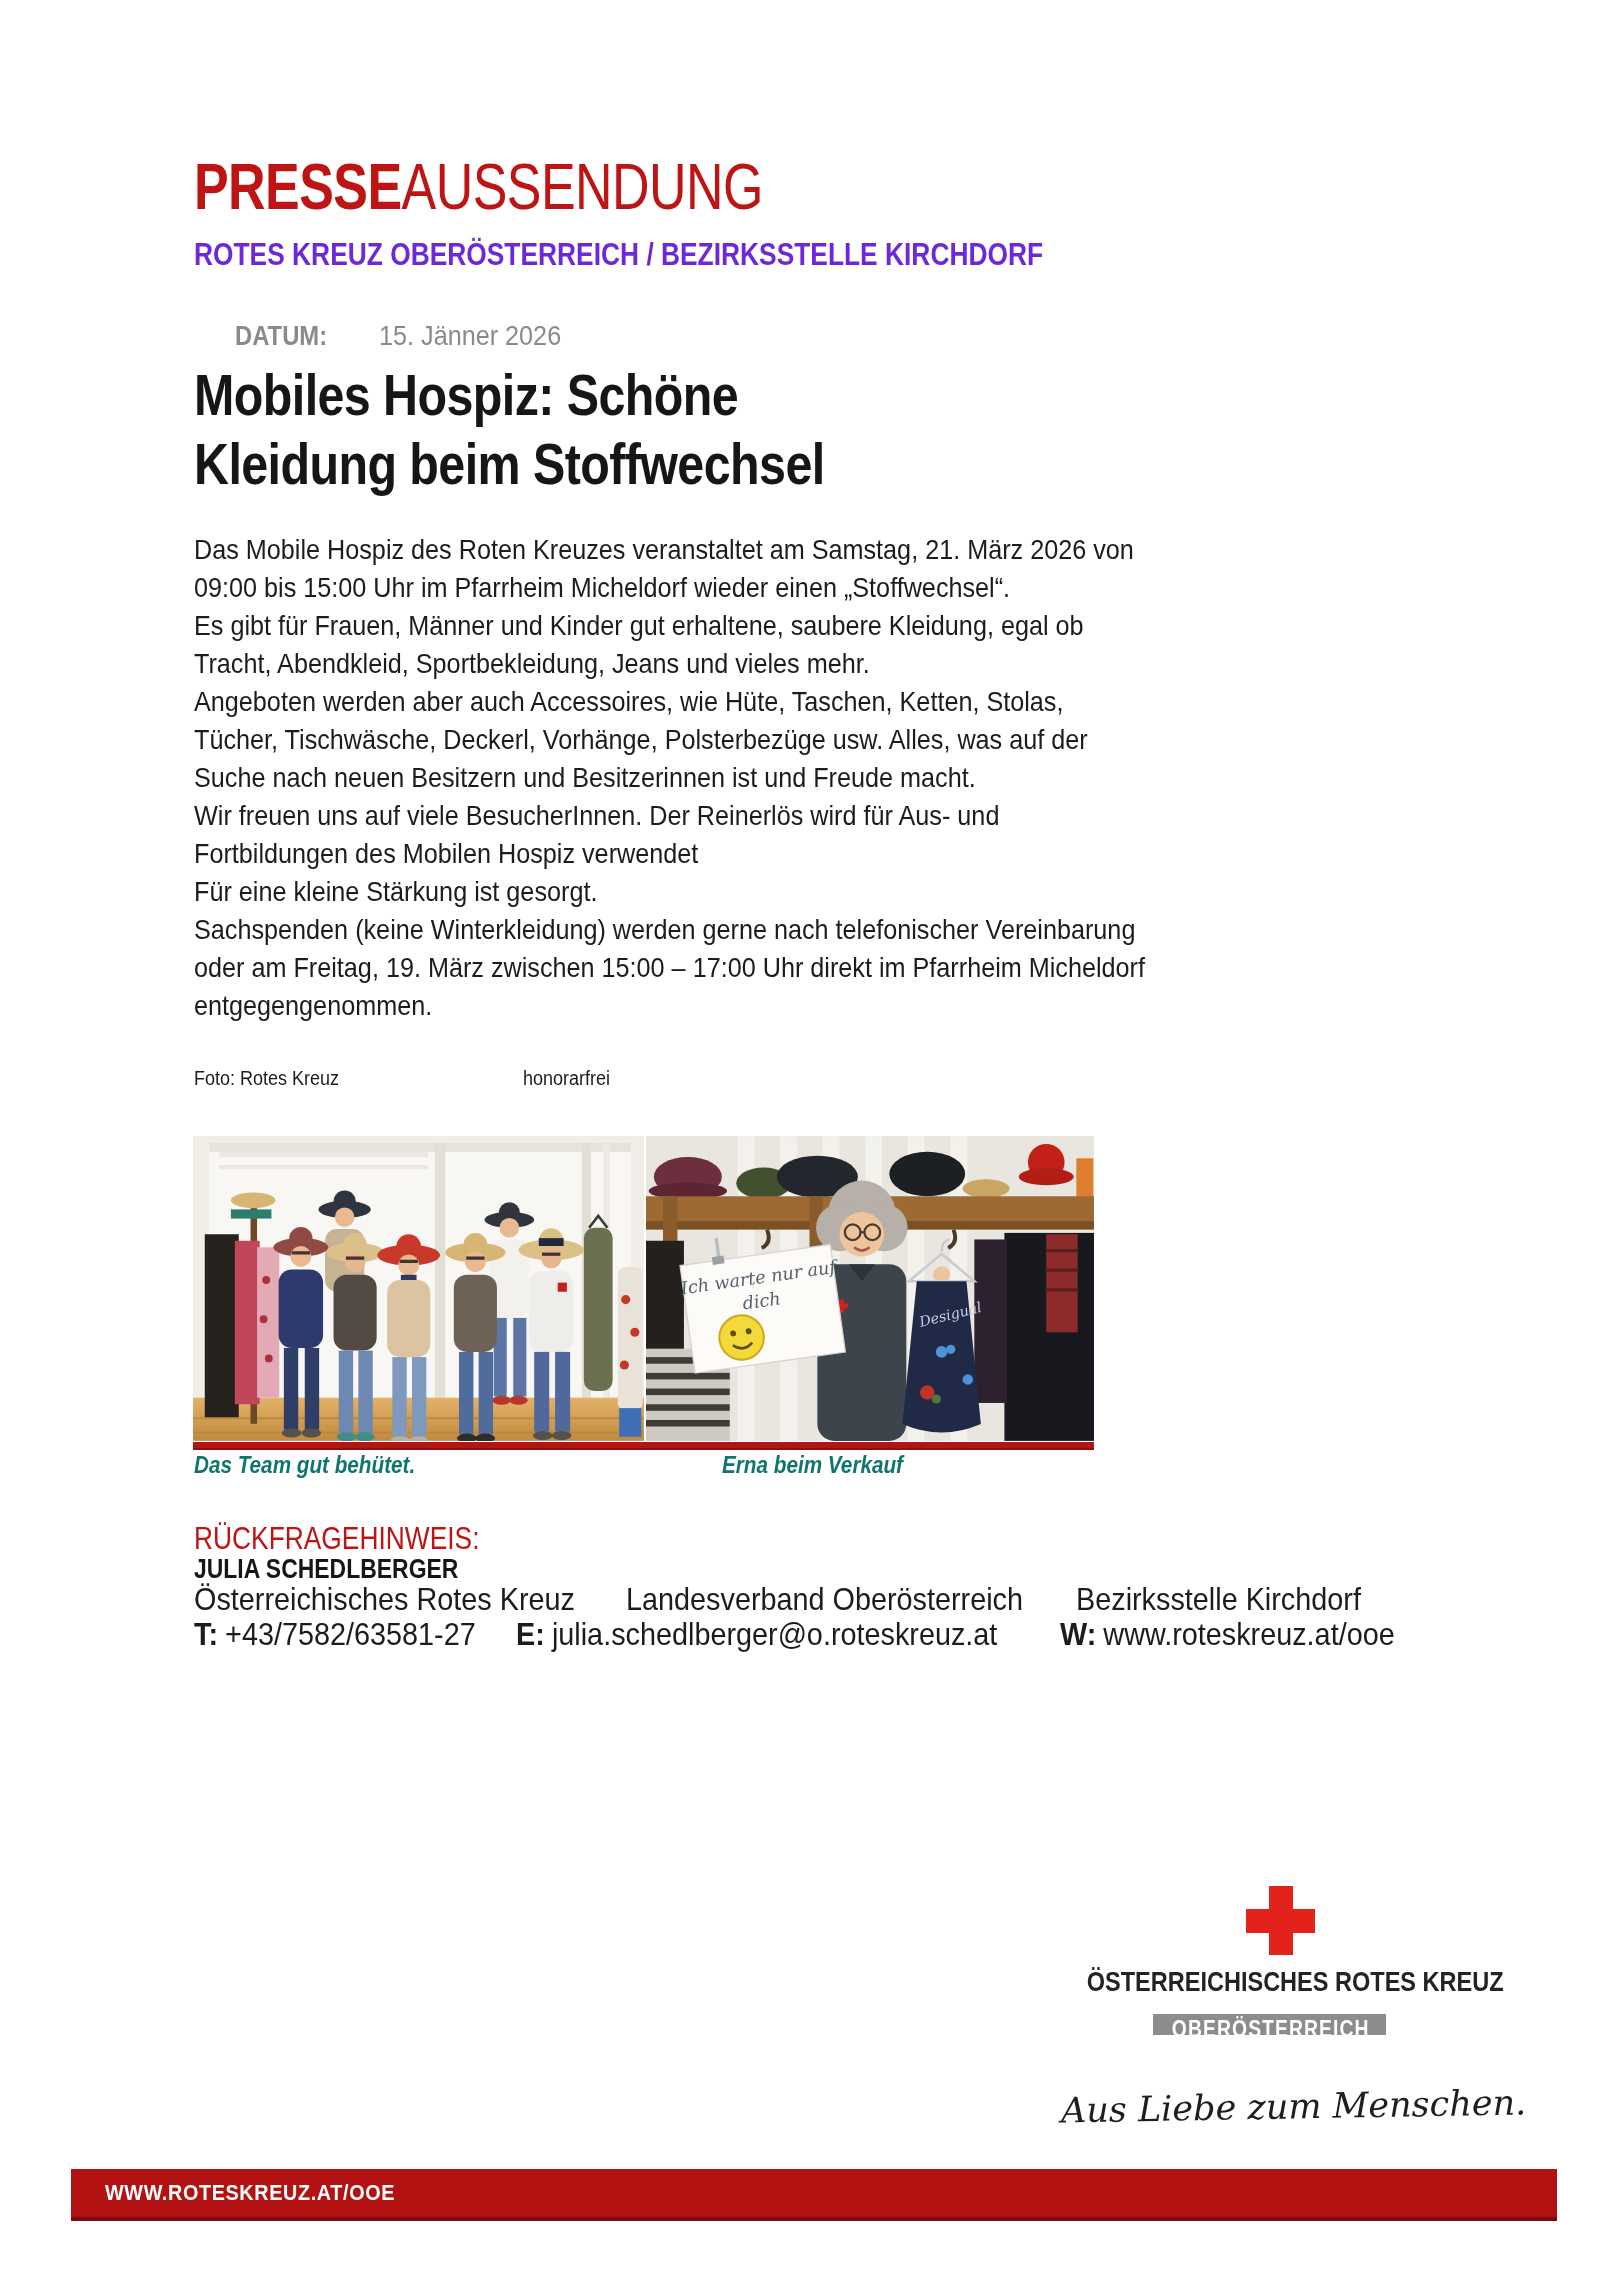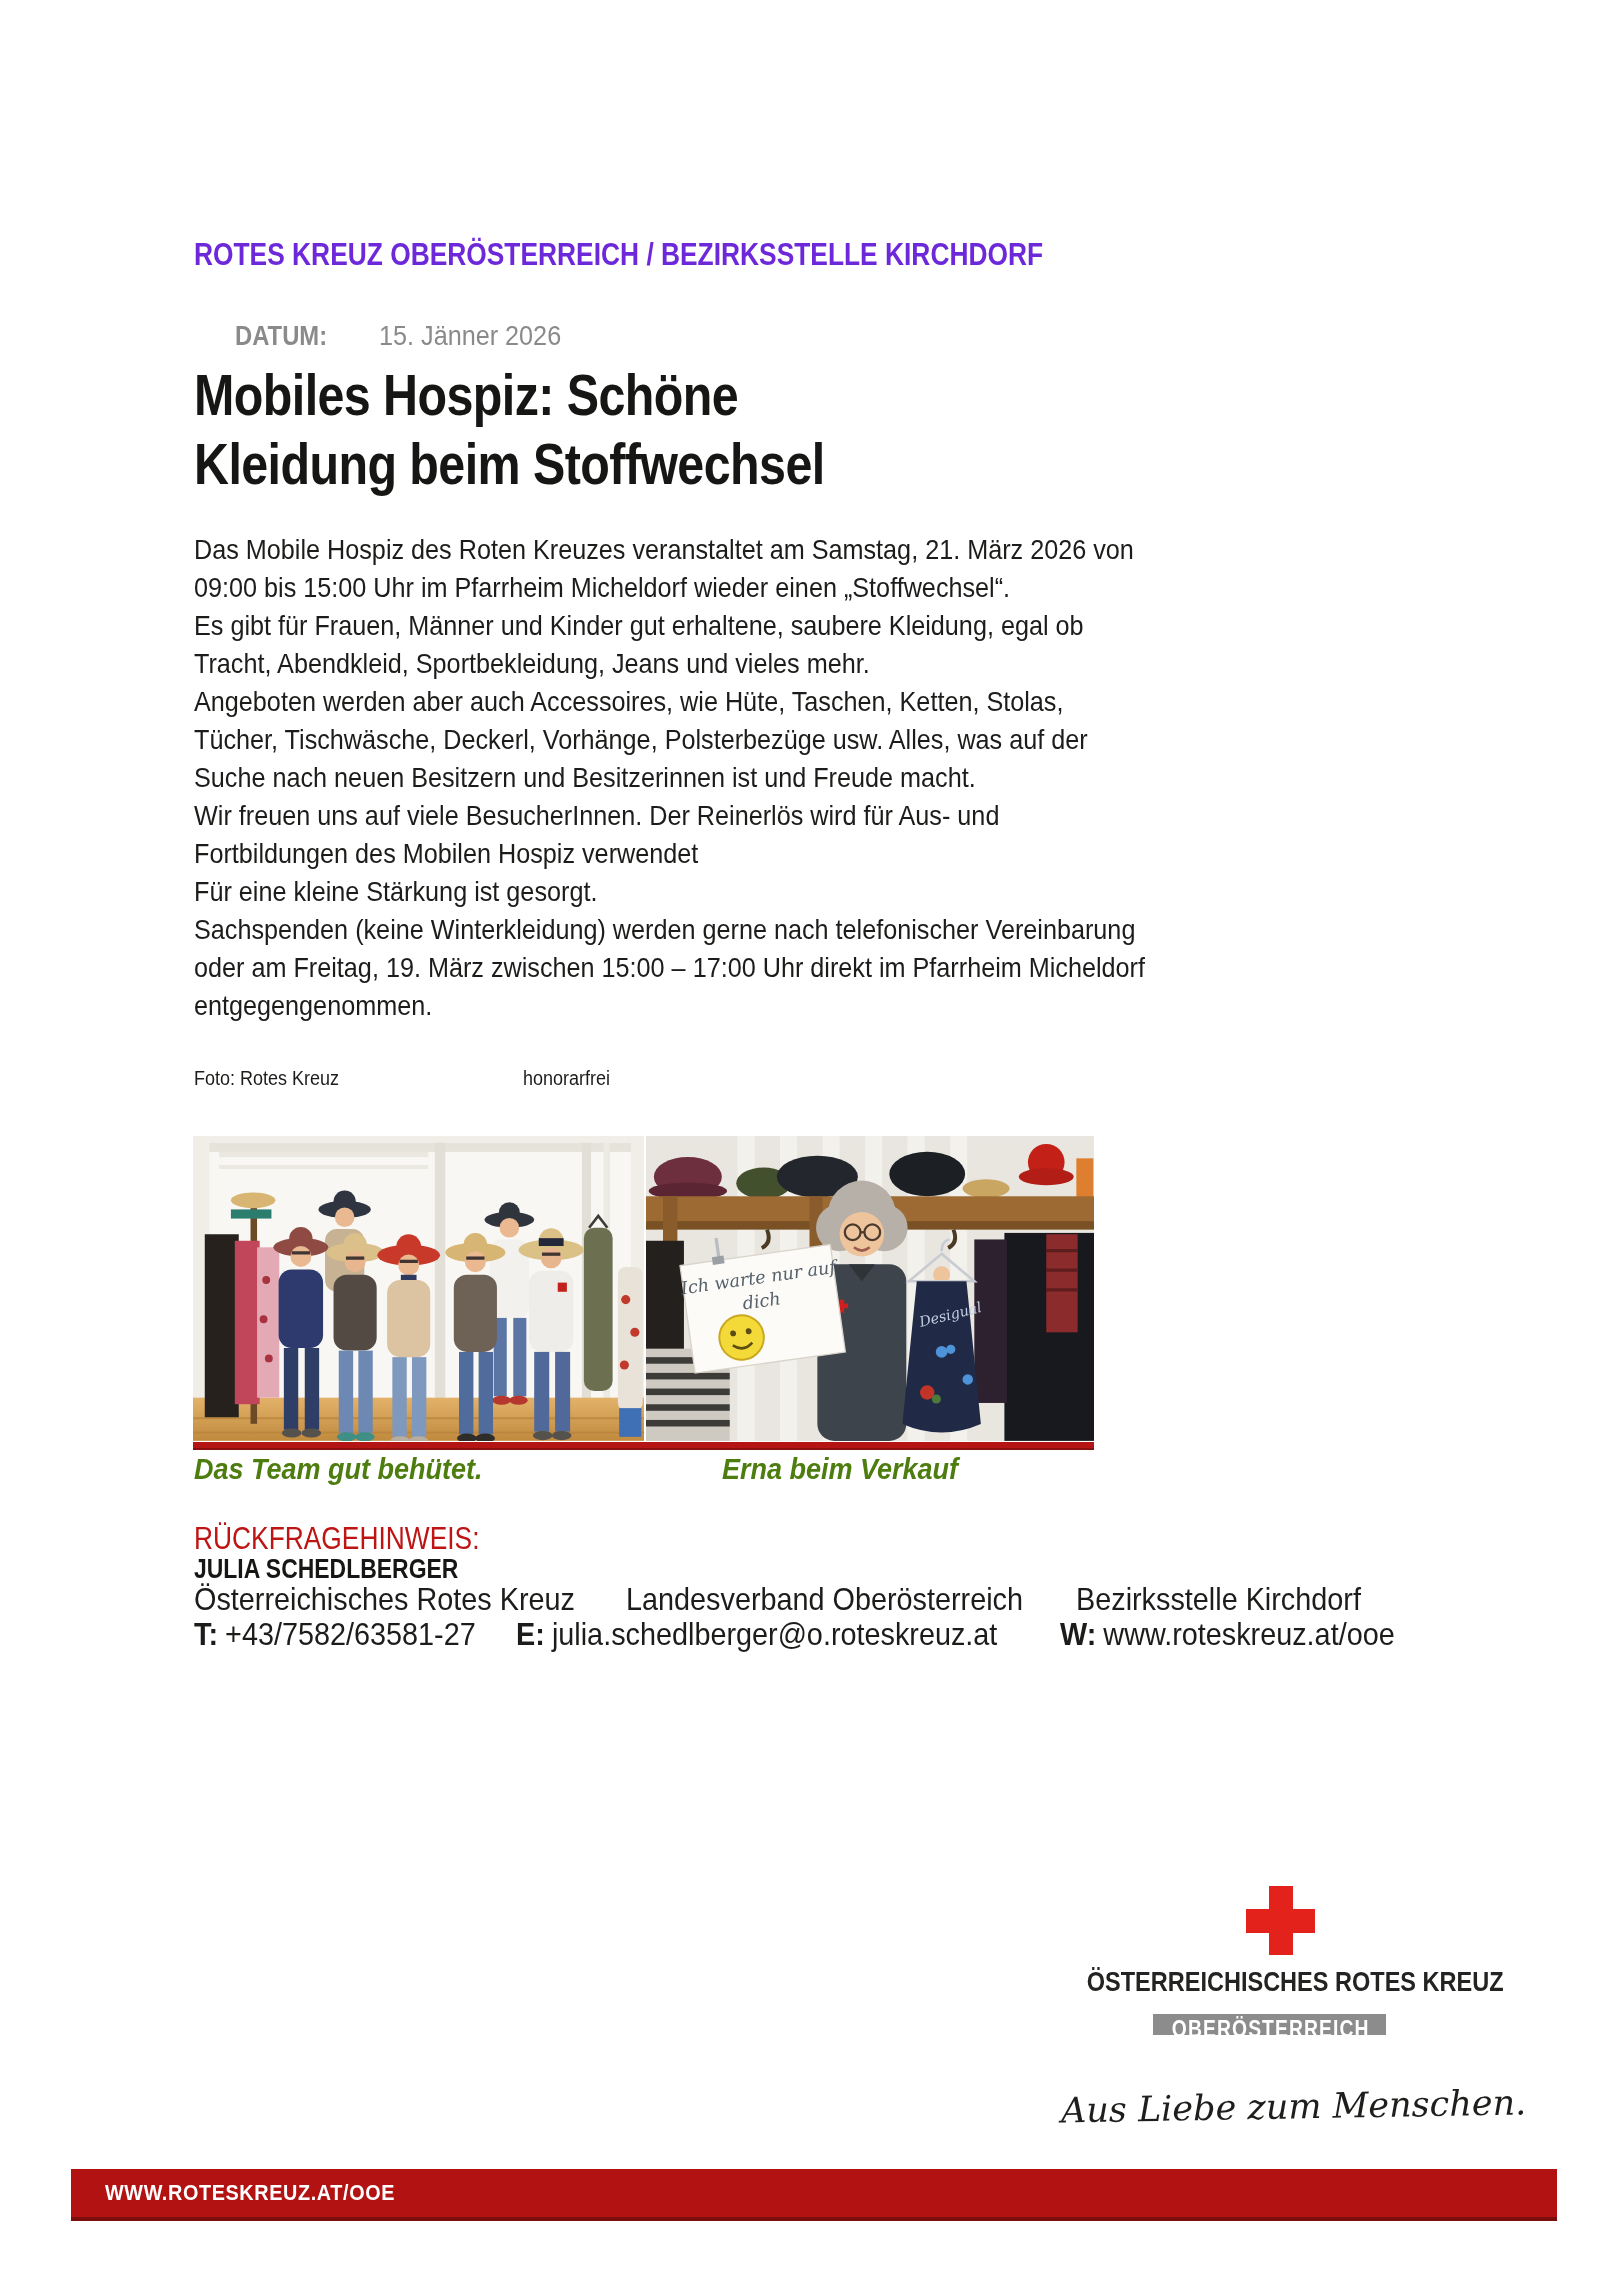--- a/index.html
+++ b/index.html
@@ -29,21 +29,21 @@
   .body{left:194px;top:531px;font-size:28px;line-height:38px;color:#1c1c1a;white-space:pre-line;width:1406px;}
   .creditline{top:1068px;font-size:20px;line-height:1;white-space:nowrap;}
   .credit{left:194px;}
   .rights{left:523px;}
 
   .photo{top:1136px;height:305px;overflow:hidden;background:#eee;}
   .photo.left{left:193px;width:451px;}
   .photo.right{left:646px;width:448px;}
   .photo-rule{left:193px;top:1442px;width:901px;height:5.9px;background:#B51414;border-bottom:2px solid #8a0f0f;}
 
-  .caption{top:1454px;font-size:30px;line-height:1;font-weight:700;font-style:italic;white-space:nowrap;color:#4d7c0f;}
+  .caption{top:1454px;font-size:23px;line-height:1;font-weight:700;font-style:italic;white-space:nowrap;color:#0f766e;}
   .cap-left{left:194px;}
   .cap-right{left:682px;margin-left:40px;}
 
   .rueck{left:194px;top:1523px;font-size:31px;line-height:1;font-weight:400;color:#BE1414;white-space:nowrap;}
   .cname{left:194px;top:1556px;font-size:27px;line-height:1;font-weight:700;color:#161614;white-space:nowrap;}
   .contact{left:194px;top:1582px;font-size:32px;line-height:35px;color:#1c1c1a;}
   .contact .row{white-space:nowrap;}
   .pfx{font-weight:700;margin-right:7.9px;}
   .pfx:empty{margin-right:0;}
 
@@ -59,20 +59,23 @@
   .footbar{left:71px;top:2169px;width:1486px;height:48px;background:#B31212;border-bottom:4.6px solid #7C0D0D;}
   .footbar span{display:inline-block;margin-left:34px;color:#ffffff;font-weight:700;font-size:22px;line-height:48px;letter-spacing:0.7px;transform:scaleX(.9);transform-origin:0 0;white-space:nowrap;}
 
   svg text{font-family:"DejaVu Serif", serif;}
 </style>
 </head>
 <body>
 
 <div class="page">
 
+  <div class="abs brand">
+    <span class="n80"><span class="bold">PRESSE</span><span>AUSSENDUNG</span></span>
+  </div>
   <div class="abs subtitle">
     <span class="n85">ROTES KREUZ OBERÖSTERREICH / BEZIRKSSTELLE KIRCHDORF</span>
   </div>
   <div class="abs dateline date-label">
     <span class="n85">DATUM:</span>
   </div>
   <div class="abs dateline date-value">
     <span class="n90">15. Jänner 2026</span>
   </div>
 

